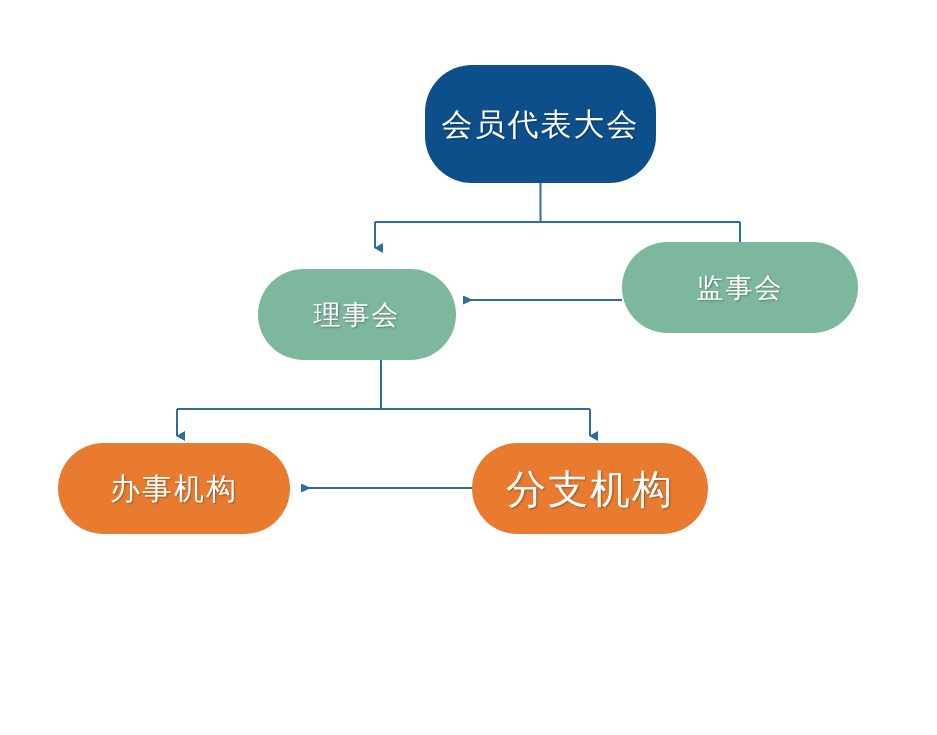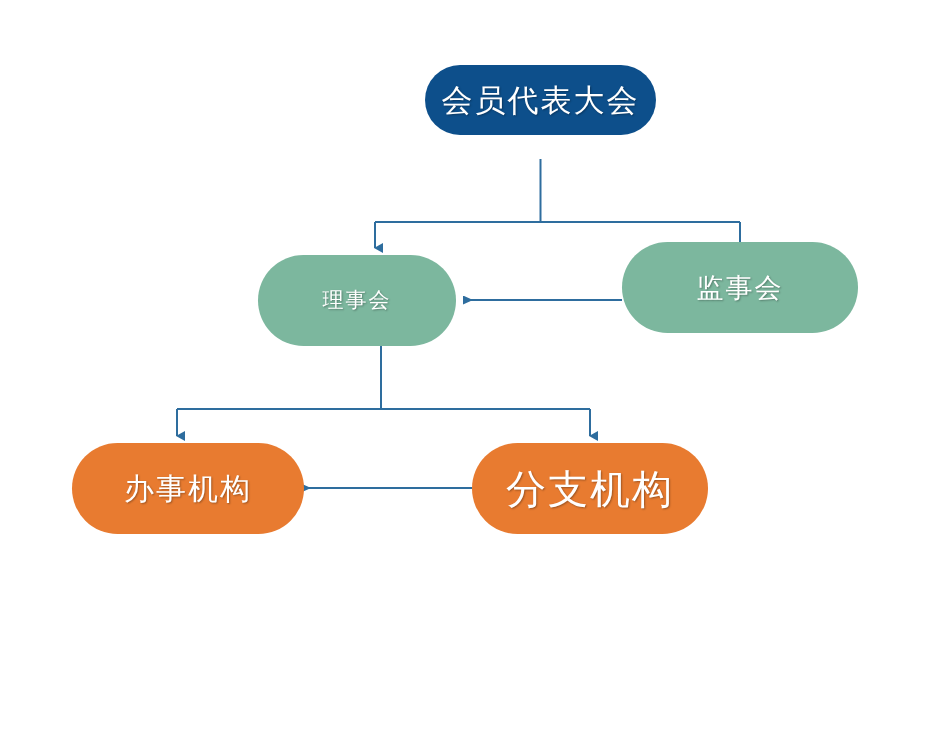--- a/index.html
+++ b/index.html
@@ -41,48 +41,48 @@
   }
   .node-label {
     display: block;
     line-height: 1;
   }
   
   .node-assembly {
     left: 425px;
     top: 65px;
     width: 231px;
-    height: 70px;
+    height: 118px;
     border-radius: 47px;
     background: #0D4F8B;
     font-size: 31px;
   }
   
   .node-council {
     left: 258px;
-    top: 255px;
+    top: 269px;
     width: 198px;
     height: 91px;
     border-radius: 46px;
     background: #7CB79E;
-    font-size: 21px;
+    font-size: 27px;
     justify-content: center;
   }
   .node-supervisors {
     left: 622px;
     top: 242px;
     width: 236px;
     height: 91px;
     border-radius: 46px;
     background: #7CB79E;
     font-size: 27px;
   }
   
   .node-office {
-    left: 72px;
+    left: 58px;
     top: 443px;
     width: 232px;
     height: 91px;
     border-radius: 46px;
     background: #E87B30;
     font-size: 30px;
   }
   .node-branch {
     left: 472px;
     top: 443px;

